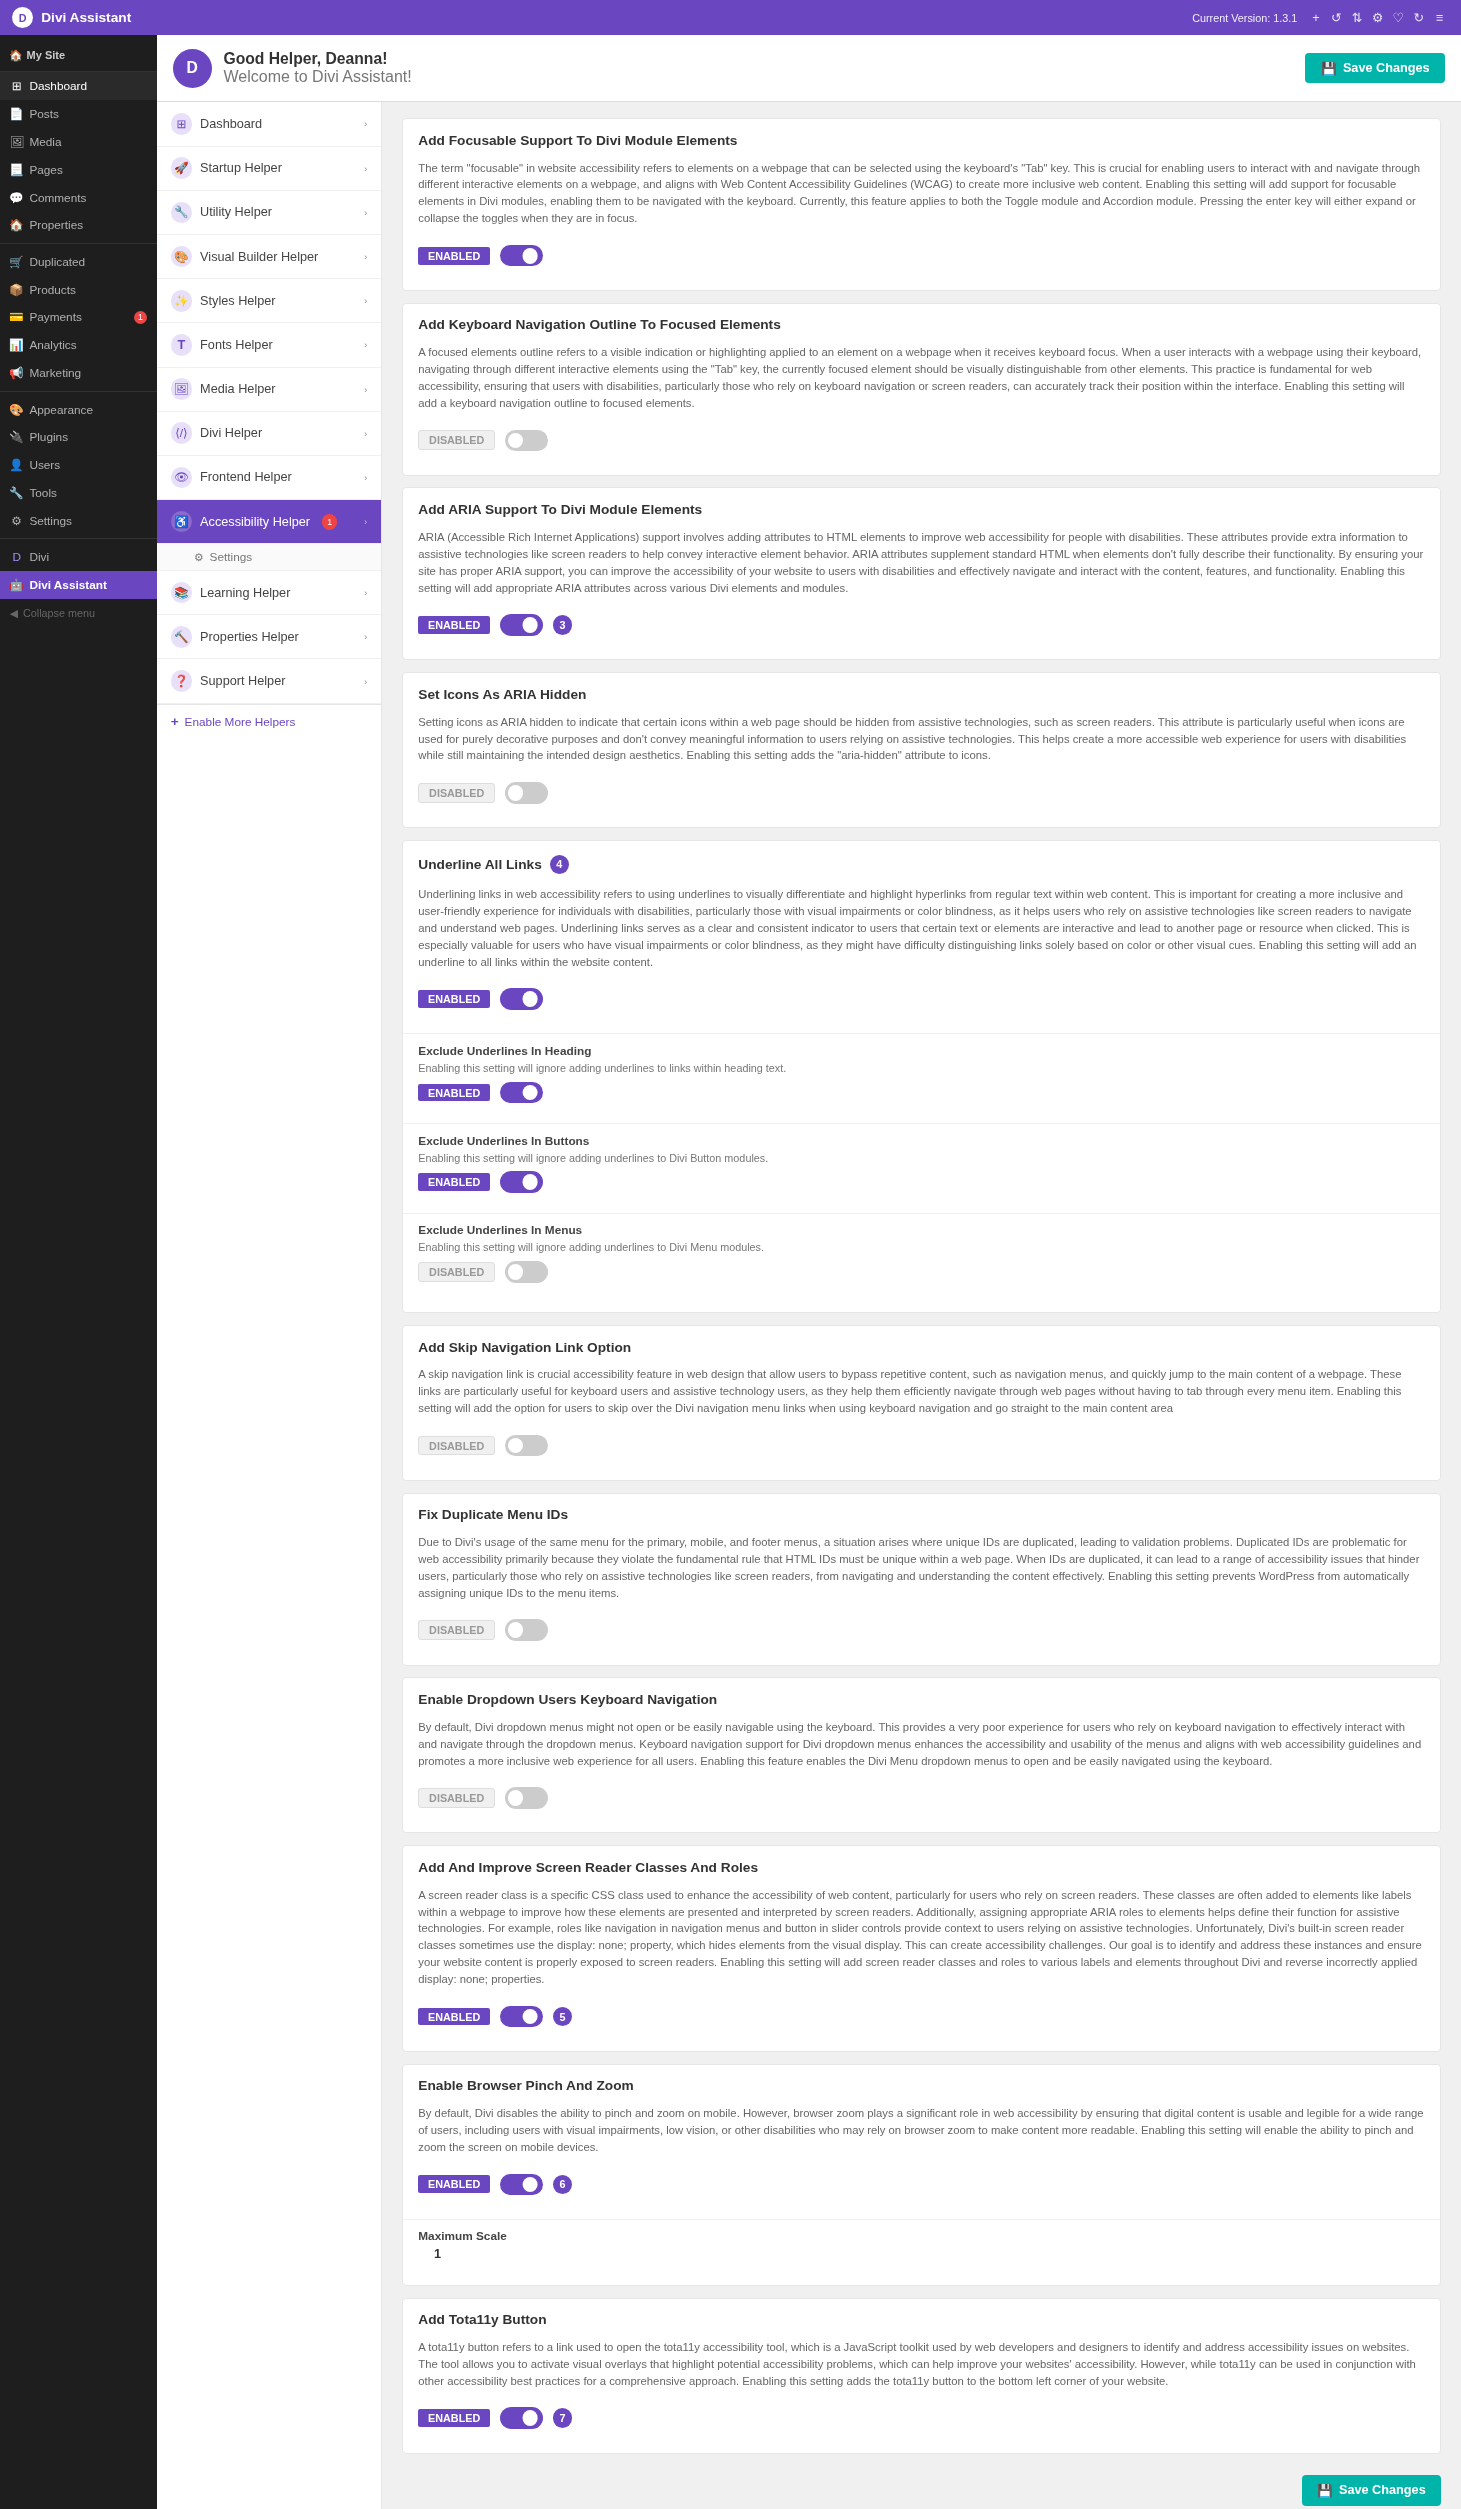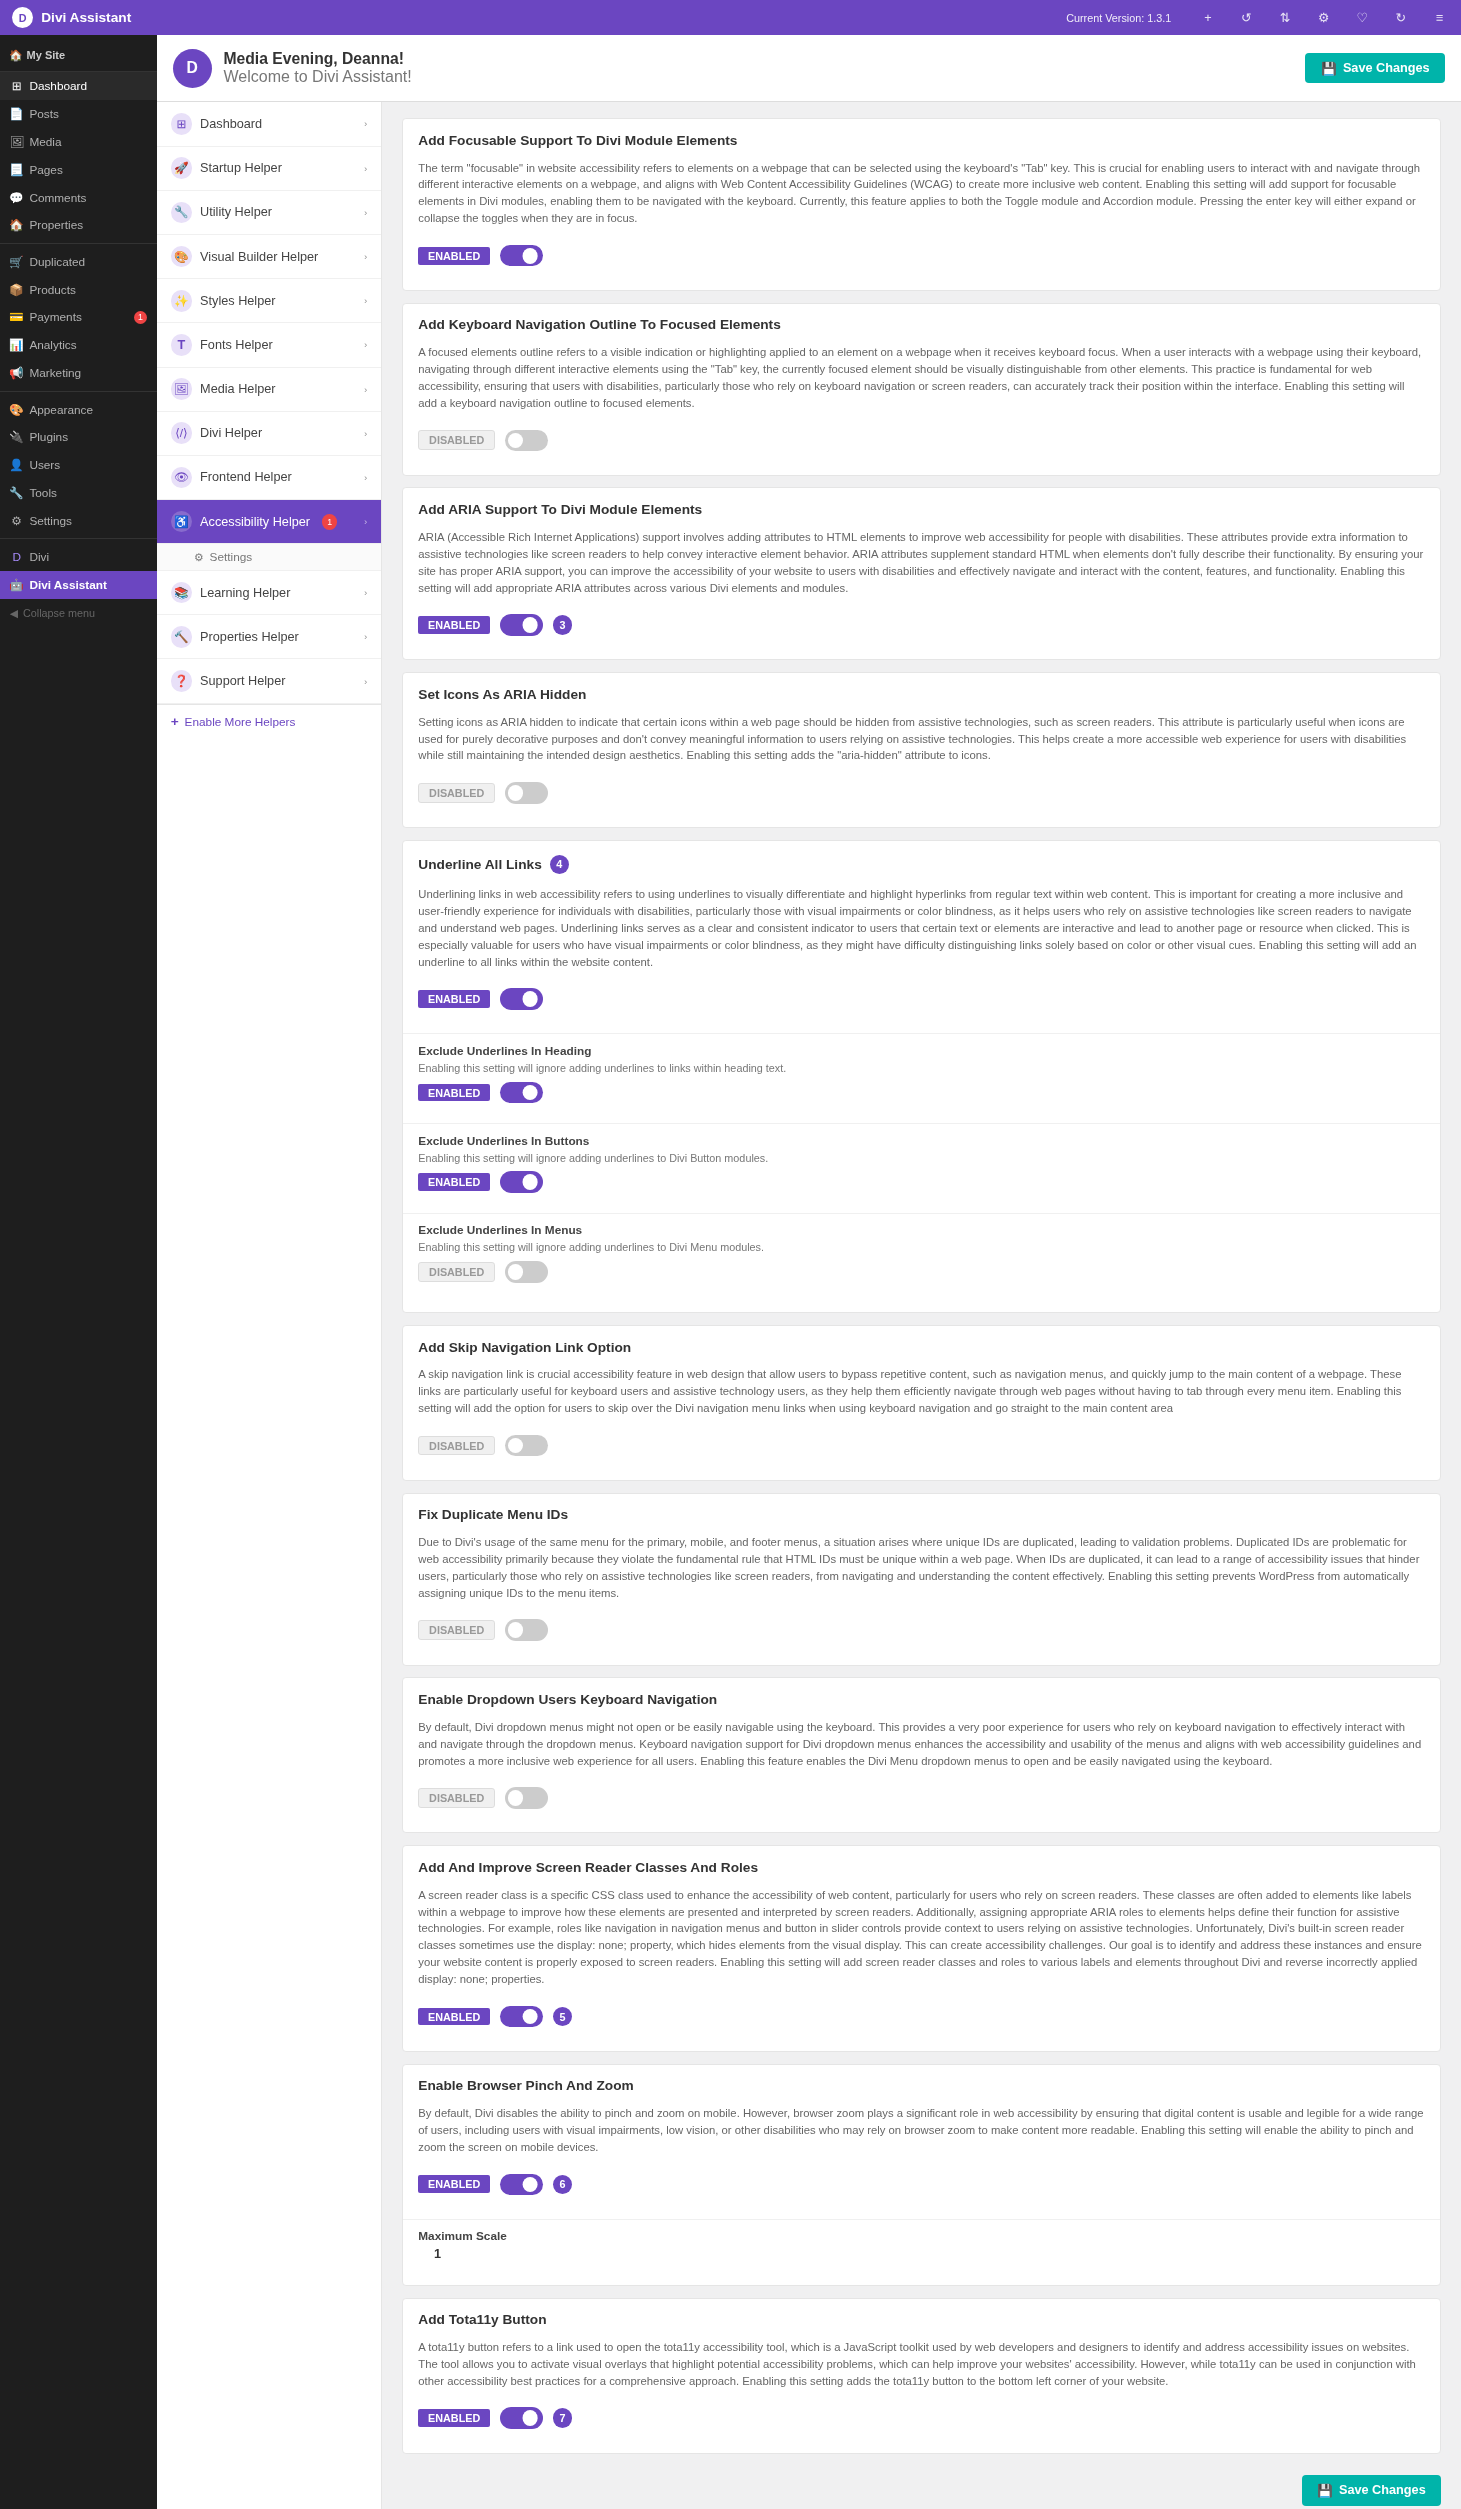--- a/index.html
+++ b/index.html
@@ -3,21 +3,21 @@
   <meta charset="utf-8">
   <style>
     * { box-sizing: border-box; margin: 0; padding: 0; }
     body { font-family: -apple-system, BlinkMacSystemFont, 'Segoe UI', sans-serif; background: #f0f0f1; display: flex; flex-direction: column; min-height: 100vh; font-size: 12.7px; }
 
     
     .top-bar { background: #6b46c1; display: flex; align-items: center; padding: 0 11.8px; height: 35px; color: white; justify-content: space-between; position: fixed; top: 0; left: 0; right: 0; z-index: 100; }
     .top-bar-left { display: flex; align-items: center; gap: 7.8px; }
     .top-bar-logo { width: 21.6px; height: 21.6px; background: #fff; border-radius: 50%; display: flex; align-items: center; justify-content: center; color: #6b46c1; font-weight: bold; font-size: 10.8px; }
     .top-bar-title { font-weight: 600; font-size: 13.7px; }
-    .top-bar-right { display: flex; align-items: center; gap: 19px; font-size: 10.8px; }
+    .top-bar-right { display: flex; align-items: center; gap: 1px; font-size: 10.8px; }
     .top-bar-version { font-size: 10.8px; opacity: 0.9; margin-right: 7.8px; }
     .top-bar-icon { width: 19.6px; height: 19.6px; display: flex; align-items: center; justify-content: center; cursor: pointer; opacity: 0.85; font-size: 12.7px; }
 
     
     .layout { display: flex; margin-top: 35px; min-height: calc(100vh - 35px); }
 
     
     .sidebar { width: 157px; background: #1e1e1e; flex-shrink: 0; position: fixed; top: 35px; left: 0; bottom: 0; overflow-y: auto; }
     .sidebar-user { padding: 13.7px 9.8px 9.8px; border-bottom: 1px solid #333; }
     .sidebar-user-name { color: #ccc; font-size: 11px; font-weight: 600; }
@@ -194,21 +194,21 @@
       <span>◀</span>
       <span>Collapse menu</span>
     </div>
   </nav>
 
   <div class="main">
 
     <div class="plugin-header">
       <div class="plugin-logo">D</div>
       <div class="plugin-header-info">
-        <h2>Media Evening, Deanna!</h2>
+        <h2>Good Helper, Deanna!</h2>
         <p>Welcome to Divi Assistant!</p>
       </div>
       <button class="save-btn">
         <span>💾</span>
         <span>Save Changes</span>
       </button>
     </div>
 
     <div class="content-area">
 

